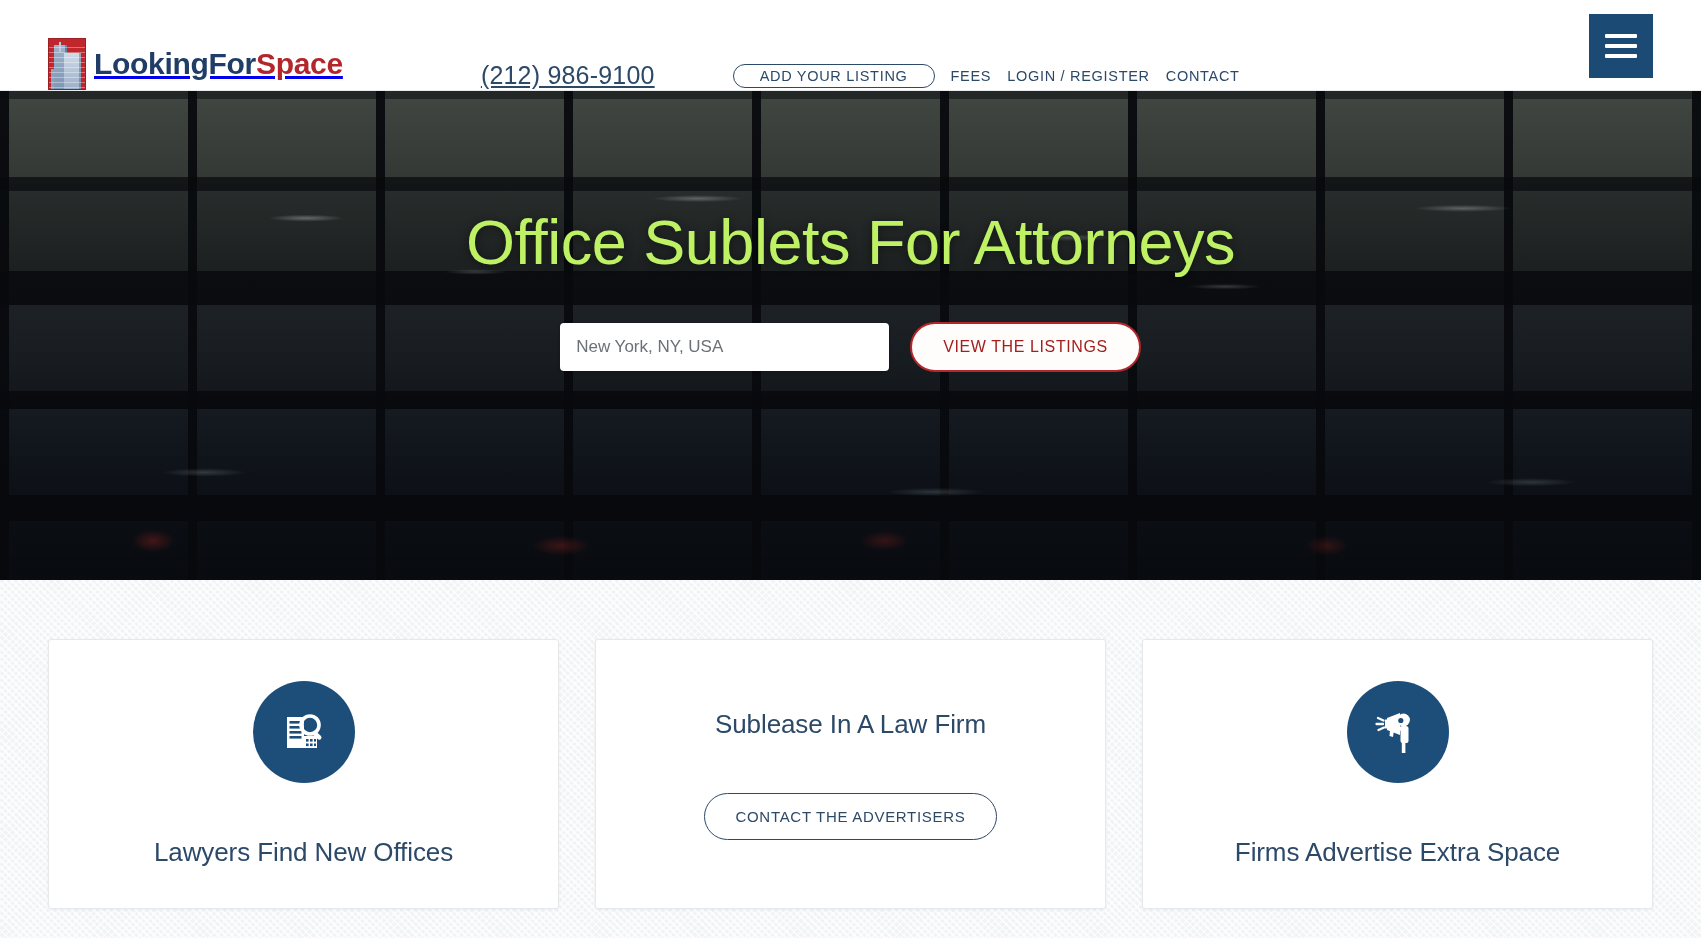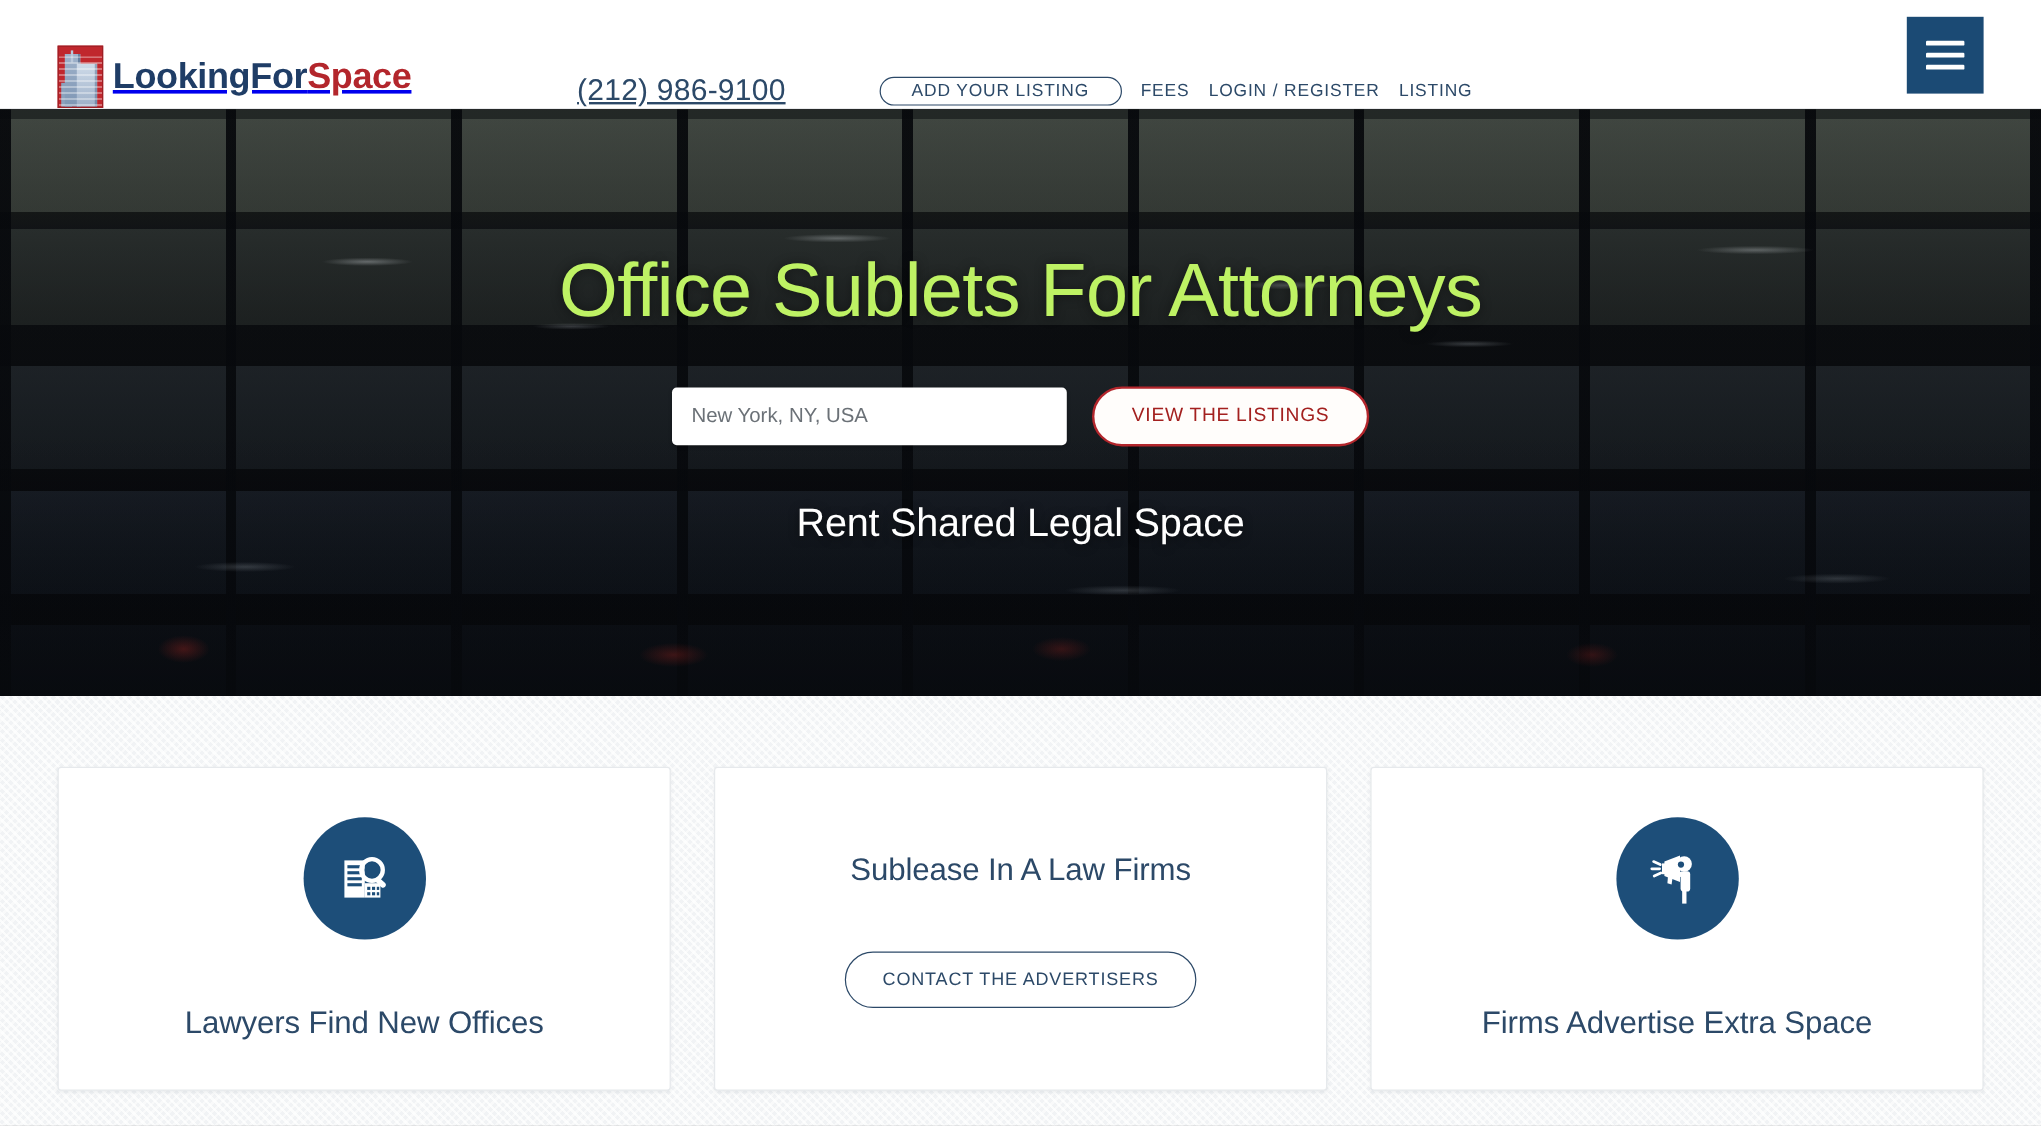--- a/index.html
+++ b/index.html
@@ -337,42 +337,41 @@
     <span class="logo-text"><span class="t1">LookingFor</span><span class="t2">Space</span></span>
   </a>
 
   <nav class="nav">
     <a class="nav-phone" href="#">(212) 986-9100</a>
 
     <button class="btn-outline-nav">ADD YOUR LISTING</button>
 
     <a class="nav-link" href="#">FEES</a>
     <a class="nav-link" href="#">LOGIN / REGISTER</a>
-    <a class="nav-link" href="#">LISTING</a>
+    <a class="nav-link" href="#">CONTACT</a>
   </nav>
 
   <button class="burger">
     <span></span>
     <span></span>
     <span></span>
   </button>
 </header>
 
 <section class="hero">
   <div class="hero-photo"></div>
 
   <div class="hero-inner">
     <h1 class="hero-title">Office Sublets For Attorneys</h1>
 
     <div class="hero-search">
       <input class="search-input" type="text" placeholder="New York, NY, USA" style="">
       <button class="btn-view">VIEW THE LISTINGS</button>
     </div>
 
-    <h2 class="hero-sub">Rent Shared Legal Space</h2>
   </div>
 </section>
 
 <section class="cards-section">
   <div class="cards-row">
 
     <div class="card">
       <span class="icon-circle">
         <svg width="54" height="54" viewBox="0 0 54 54" aria-hidden="true">
           <rect x="10" y="12" width="17" height="31" fill="#ffffff"></rect>
@@ -389,21 +388,21 @@
           <rect x="37" y="38.5" width="2.0" height="2.6" fill="#1d4e79"></rect>
           <circle cx="33" cy="20" r="9" fill="none" stroke="#ffffff" stroke-width="3.6"></circle>
           <circle cx="33" cy="20" r="6.2" fill="#1d4e79"></circle>
           <rect x="38" y="25.5" width="10" height="4.6" rx="2.3" fill="#ffffff" transform="rotate(42 38 25.5)"></rect>
         </svg>
       </span>
       <div class="card-title">Lawyers Find New Offices</div>
     </div>
 
     <div class="card middle">
-      <div class="card-title">Sublease In A Law Firms</div>
+      <div class="card-title">Sublease In A Law Firm</div>
       <button class="btn-contact">CONTACT THE ADVERTISERS</button>
     </div>
 
     <div class="card">
       <span class="icon-circle">
         <svg width="56" height="56" viewBox="0 0 56 56" aria-hidden="true">
           <g stroke="#ffffff" stroke-width="2.3" stroke-linecap="round">
             <line x1="8" y1="14" x2="13.5" y2="16.5"></line>
             <line x1="6.5" y1="20" x2="13" y2="20"></line>
             <line x1="8.5" y1="26" x2="14" y2="23.5"></line>

